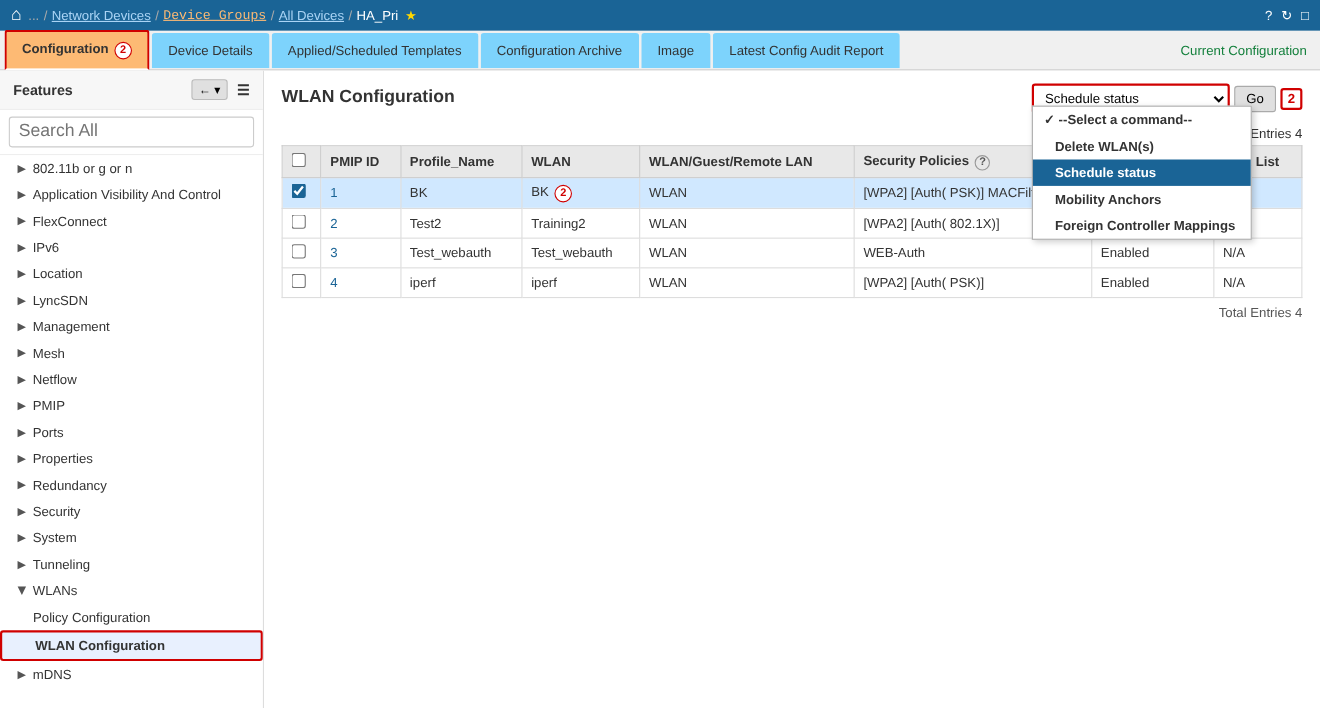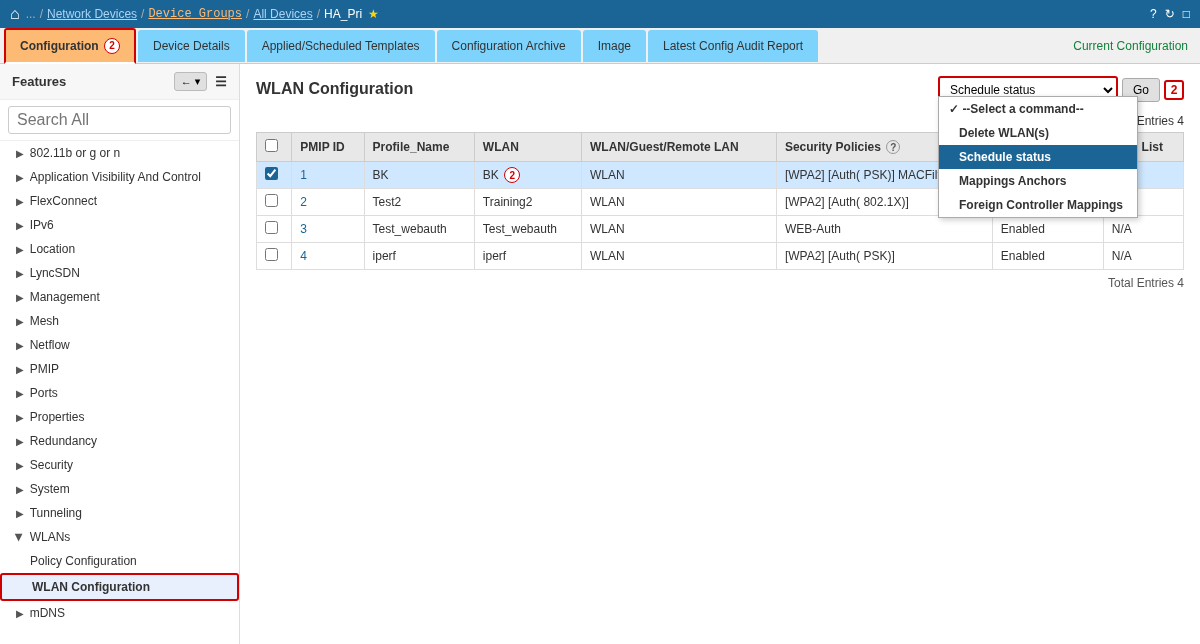--- a/index.html
+++ b/index.html
@@ -326,21 +326,21 @@
               <option>Delete WLAN(s)</option>
               <option selected="">Schedule status</option>
               <option>Mobility Anchors</option>
               <option>Foreign Controller Mappings</option>
             </select>
             
             <div class="dropdown-panel" style="top:20px;font-weight:bold;">
               <div class="dp-item dp-checked">--Select a command--</div>
               <div class="dp-item dp-indent">Delete WLAN(s)</div>
               <div class="dp-item dp-indent dp-selected">Schedule status</div>
-              <div class="dp-item dp-indent">Mappings Anchors</div>
+              <div class="dp-item dp-indent">Mobility Anchors</div>
               <div class="dp-item dp-indent">Foreign Controller Mappings</div>
             </div>
           </div>
           <button class="go-btn">Go</button>
           <div class="red-outline" style="padding:2px 4px;display:flex;align-items:center;justify-content:center;min-width:20px;height:20px;color:#d00000;font-weight:bold;font-size:12px;">2</div>
         </div>
       </div>
     </div>
 
     <div class="table-header-bar">

